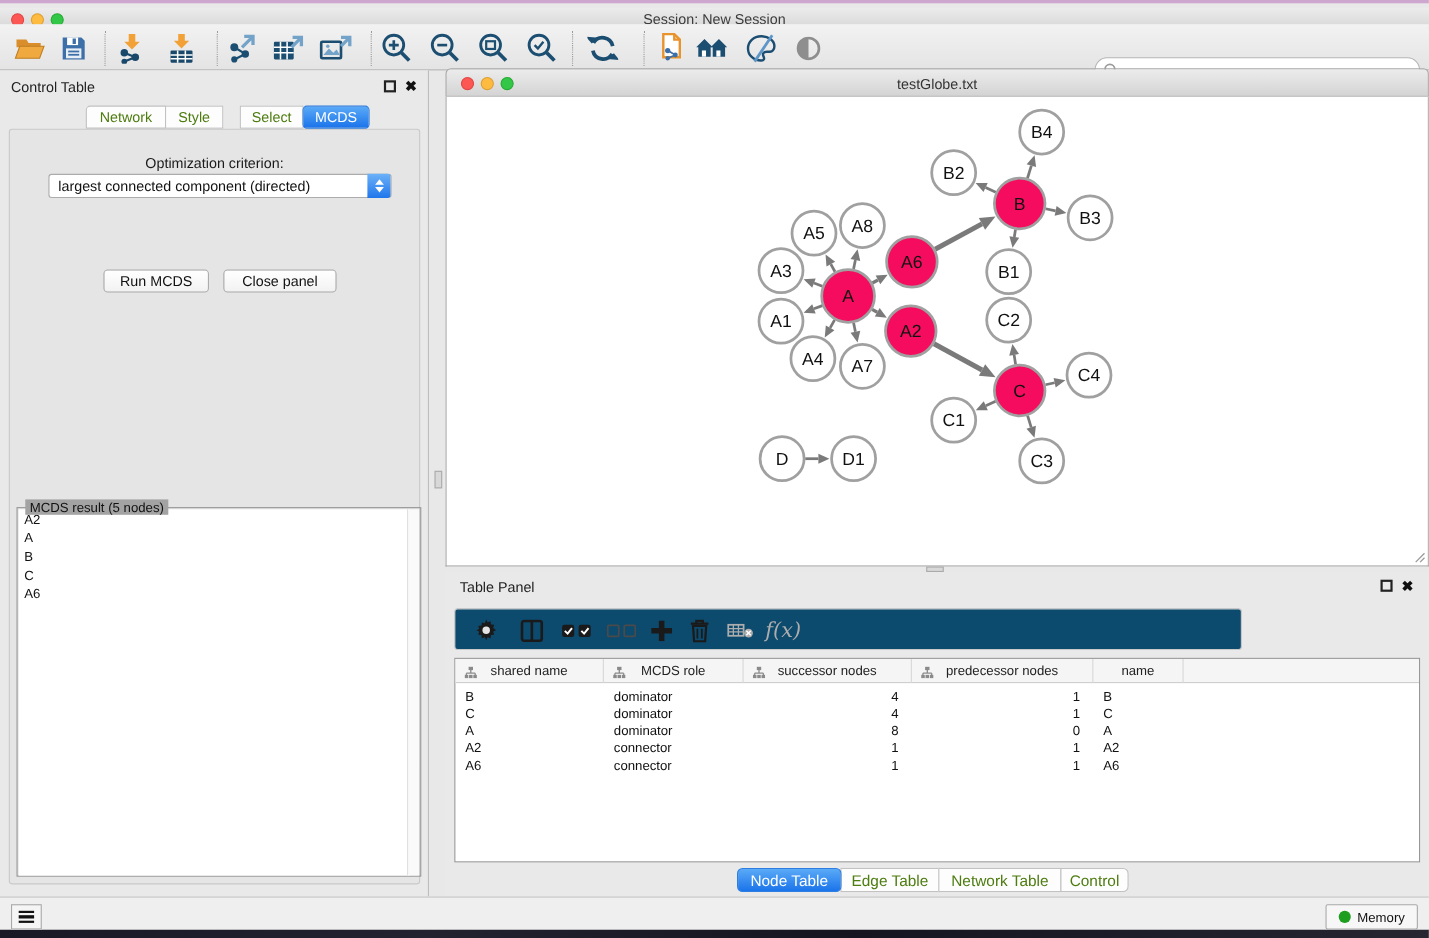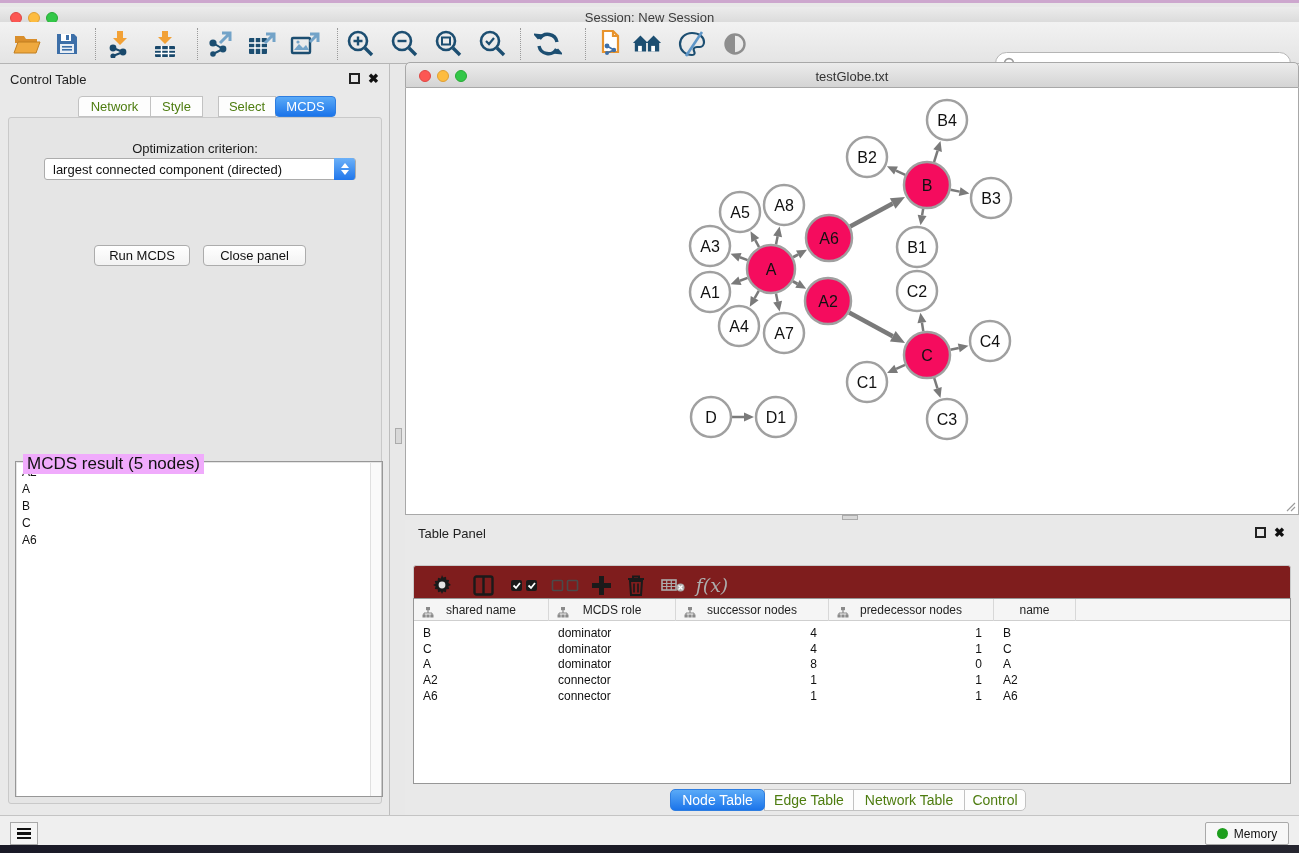--- a/index.html
+++ b/index.html
@@ -42,38 +42,38 @@
   #opt-label { position:absolute; left:0; right:0; top:23px; text-align:center; font-size:13px; color:#1A1A1A; }
   #opt-select { position:absolute; left:35px; top:40px; width:312px; height:22px; background:#fff; border:1px solid #ACACAC; border-radius:3px; font-size:13px; color:#111; display:flex; align-items:center; padding-left:8px; cursor:pointer; }
   #opt-spinner { position:absolute; right:0; top:-1px; width:21px; height:22px; background:linear-gradient(#6CB1F8,#2076EB); border-radius:0 3px 3px 0; display:flex; flex-direction:column; align-items:center; justify-content:center; gap:2px; }
   #opt-spinner i { width:0; height:0; border-left:4px solid transparent; border-right:4px solid transparent; }
   #opt-spinner i.up { border-bottom:5px solid #fff; }
   #opt-spinner i.down { border-top:5px solid #fff; }
 
   .push-btn { position:absolute; height:21px; background:linear-gradient(#FFFFFF,#F2F2F2); border:1px solid #ACACAC; border-radius:4px; font-size:13px; color:#111; display:flex; align-items:center; justify-content:center; cursor:pointer; }
 
   #result-box { position:absolute; left:6px; top:343px; width:368px; height:336px; border:1px solid #979797; }
-  #result-title { position:absolute; left:7px; top:-8px; background:#f0abfc; padding:0 4px; font-size:17px; color:#111; }
+  #result-title { position:absolute; left:7px; top:-8px; background:#a3a3a3; padding:0 4px; font-size:12px; color:#111; }
   #result-list { position:absolute; left:1px; top:1px; width:355px; height:333px; background:#fff; overflow:hidden; }
   #result-scroll { position:absolute; right:1px; top:1px; width:11px; height:333px; background:#FAFAFA; border-left:1px solid #E0E0E0; }
   #result-list .li { font-size:12px; color:#111; padding:1.5px 0 1.5px 5px; cursor:default; }
 
   
   #net-window { left:405px; top:62px; width:894px; height:453px; }
   #net-titlebar { position:absolute; left:0; top:0; width:100%; height:26px; background:linear-gradient(#ECECEC,#D4D4D4); border:1px solid #A8A8A8; border-radius:5px 5px 0 0; }
   #net-titlebar .title { position:absolute; left:0; right:0; top:6px; text-align:center; font-size:13px; color:#333; }
   #net-canvas { position:absolute; left:0; top:26px; width:894px; height:427px; background:#fff; border:1px solid #A8A8A8; border-top:none; }
   #graph-svg { position:absolute; left:0; top:0; }
   #net-resize { position:absolute; right:2px; bottom:2px; width:10px; height:10px; }
   .grip { position:absolute; background:#D8D8D8; border:1px solid #ABABAB; }
 
   
   #table-panel { left:405px; top:520px; width:894px; height:295px; background:#E9E9E9; }
   #tp-title { position:absolute; left:13px; top:6px; font-size:13px; color:#222; }
-  #tp-toolbar { position:absolute; left:8px; top:33px; width:878px; height:38px; background:#7f1d1d; border:1px solid #C9C9C9; border-radius:3px;margin-top:12px; }
+  #tp-toolbar { position:absolute; left:8px; top:33px; width:716px; height:38px; background:#0c4a6e; border:1px solid #C9C9C9; border-radius:3px; }
   #tp-toolbar .tpi { position:absolute; top:4px; height:30px; display:flex; align-items:center; justify-content:center; font-size:19px; color:#1A1A1A; cursor:pointer; }
   #tp-toolbar .disabled { color:#ADADAD; cursor:default; }
   #fx { font-family:"DejaVu Serif", serif; font-style:italic; font-size:19px; }
 
   #data-table { position:absolute; left:8px; top:78px; width:878px; height:186px; background:#fff; border:1px solid #979797; overflow:hidden; }
   #thead { position:absolute; left:0; top:0; width:100%; height:22px; background:#F5F5F5; border-bottom:1px solid #CFCFCF; }
   .th { position:absolute; top:0; height:22px; border-right:1px solid #D8D8D8; }
   .th .lbl { position:absolute; left:0; right:0; top:4px; text-align:center; font-size:12px; color:#222; }
   .th .tree { position:absolute; left:8px; top:5px; }
   .td { position:absolute; font-size:12px; color:#111; white-space:nowrap; }

